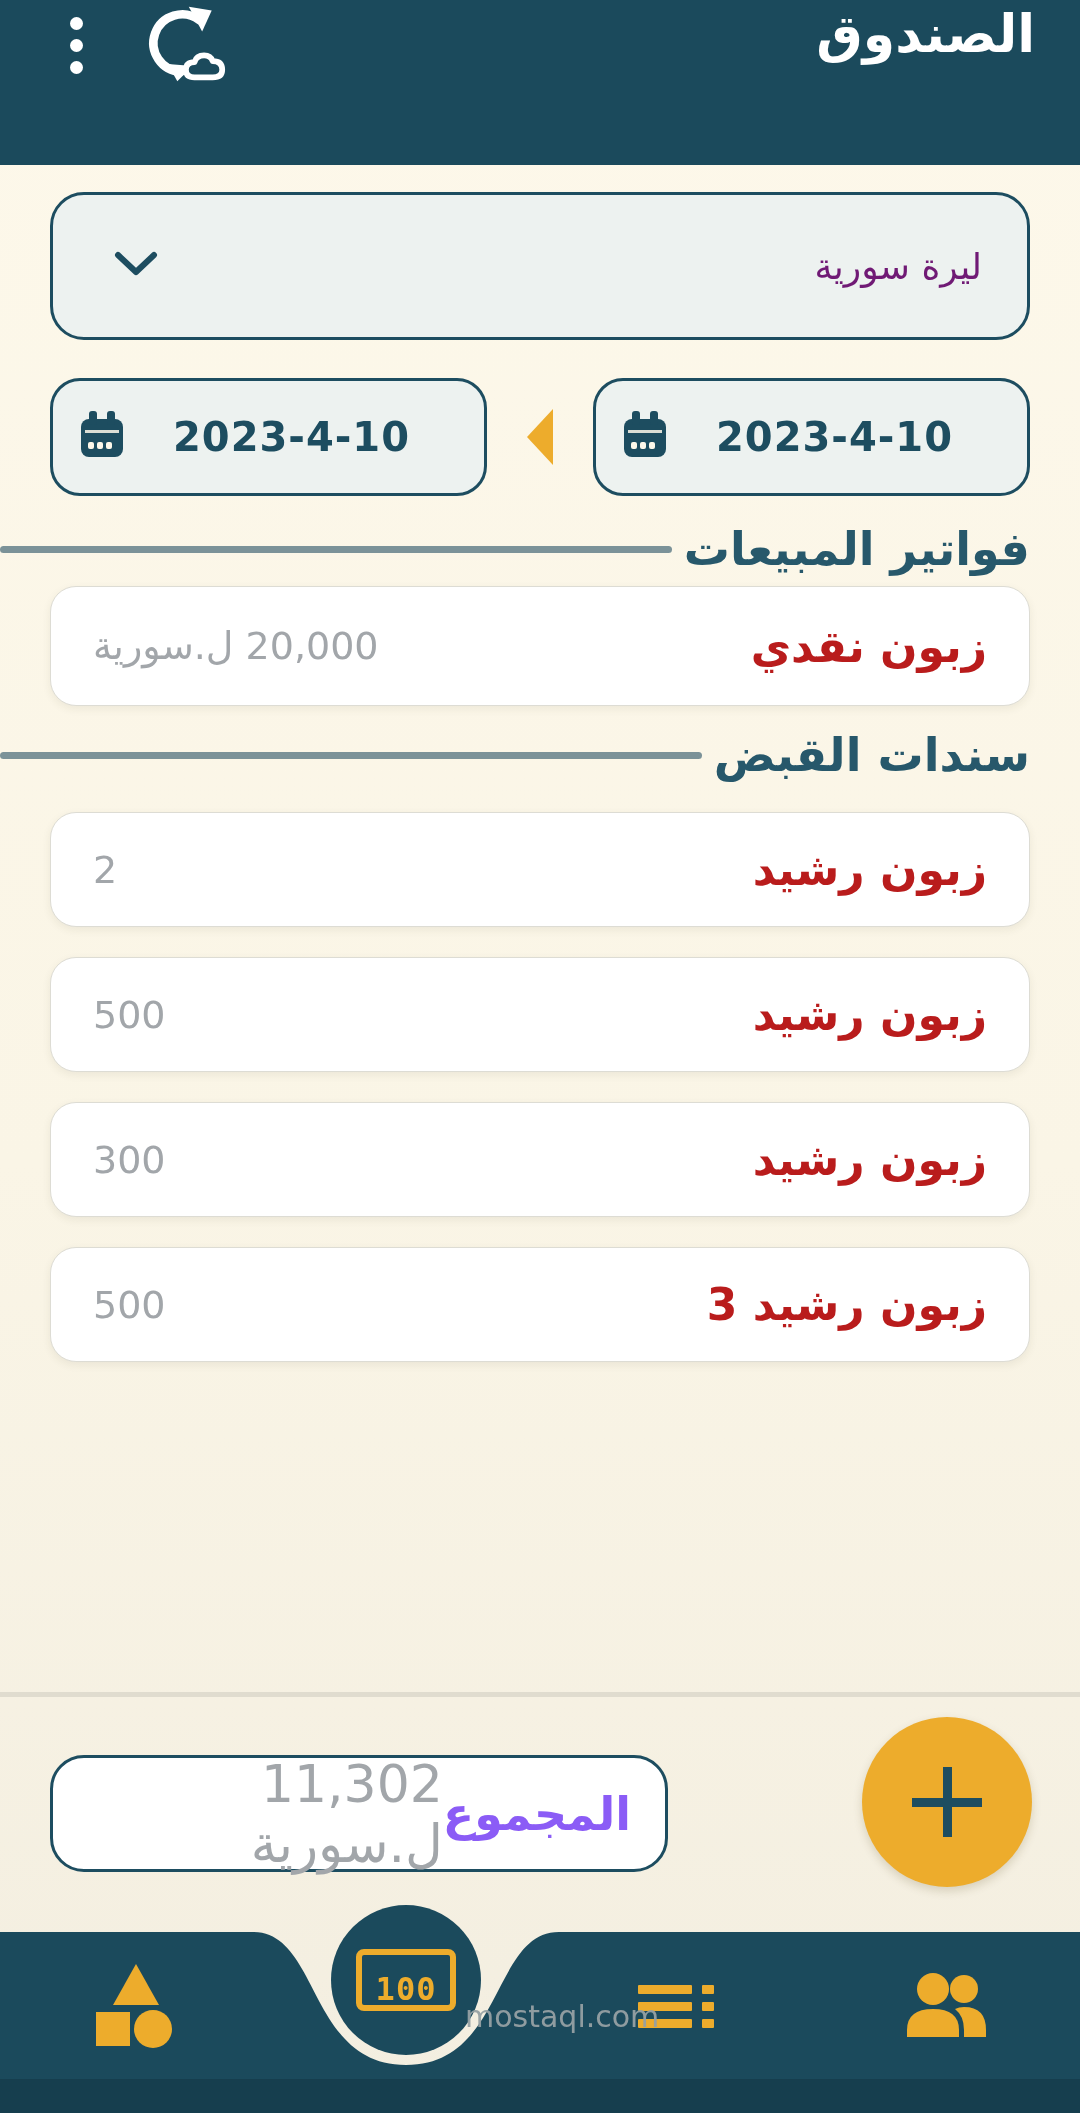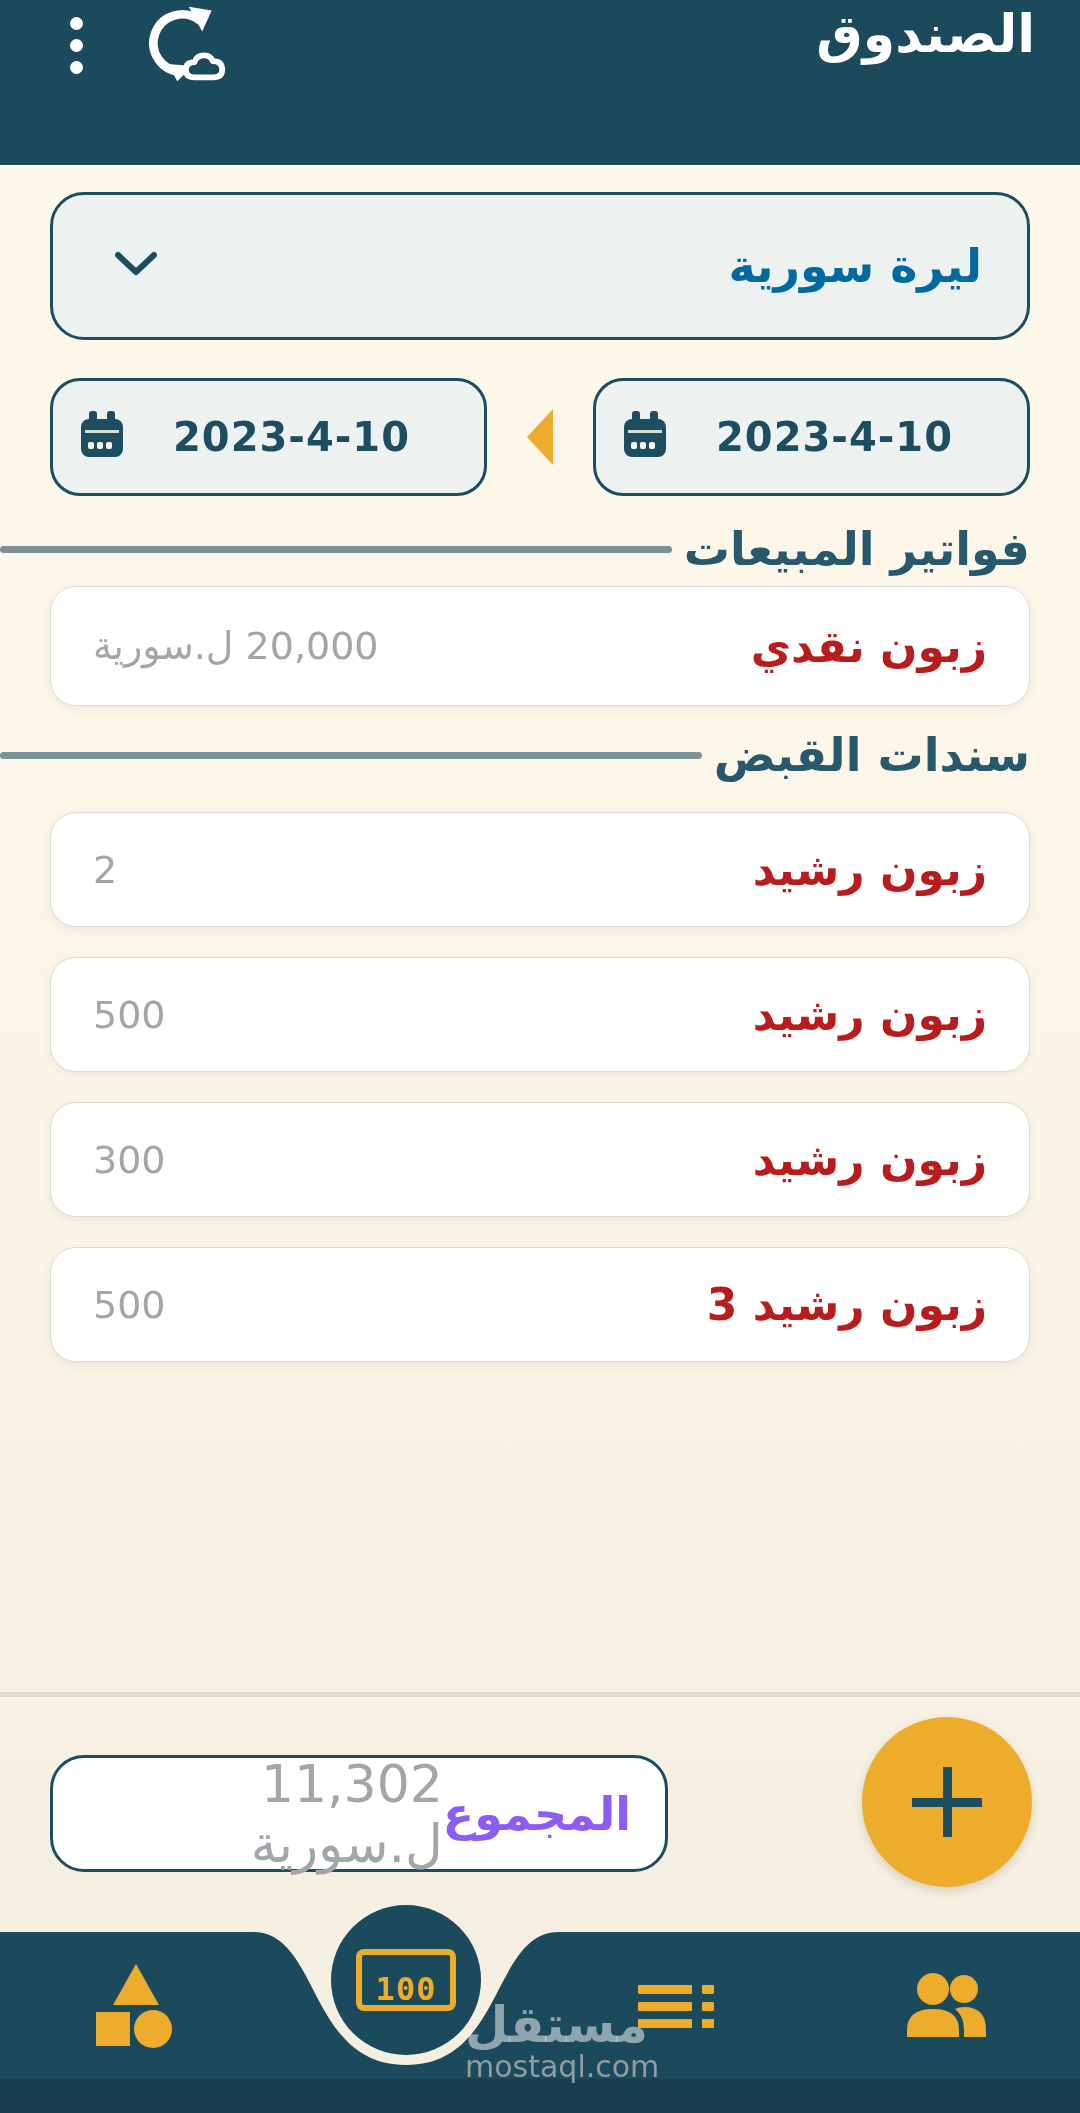--- a/index.html
+++ b/index.html
@@ -13,21 +13,21 @@
     display:flex;align-items:flex-start;justify-content:space-between;padding:4px 45px 0 70px;box-sizing:border-box;}
   .appbar-title{color:#ffffff;font-size:52px;font-weight:600;letter-spacing:.5px;}
   .appbar-icons{display:flex;align-items:center;gap:58px;}
   .iconbtn{background:none;border:none;padding:0;cursor:pointer;display:flex;align-items:center;}
   .kebab{display:flex;flex-direction:column;gap:9px;}
   .kebab i{width:13px;height:13px;border-radius:50%;background:#fff;display:block;}
   
   .content{position:absolute;top:165px;left:0;right:0;padding:0 50px;box-sizing:border-box;}
   .select-box{margin-top:27px;height:148px;border:3px solid #1d4d60;border-radius:34px;background:#edf2f0;
     display:flex;align-items:center;justify-content:space-between;padding:0 45px 0 60px;box-sizing:border-box;cursor:pointer;}
-  .select-box .sel-label{color:#0369a1;font-size:46px;font-weight:700;}
+  .select-box .sel-label{color:#701a75;font-size:36px;font-weight:400;}
   .date-row{margin-top:38px;display:flex;align-items:center;justify-content:space-between;}
   .date-box{direction:ltr;width:437px;height:118px;border:3px solid #1d4d60;border-radius:30px;background:#edf2f0;
     display:flex;align-items:center;padding:0 26px;box-sizing:border-box;cursor:pointer;}
   .date-box .date-text{flex:1;text-align:center;color:#1d4d60;font-size:40px;font-weight:700;letter-spacing:1px;}
   .tri-left{width:0;height:0;border-top:28px solid transparent;border-bottom:28px solid transparent;border-left:26px solid #edac2c;
     transform:scaleX(-1);} 
   .section-head{margin-top:26px;display:flex;align-items:center;gap:12px;}
   .section-head .sh-title{color:#27586b;font-size:46px;font-weight:700;white-space:nowrap;}
   .section-head .sh-line{flex:1;height:7px;background:#7b9298;border-radius:4px;margin-inline-end:-50px;}
   .card{margin-top:10px;height:120px;background:#ffffff;border:1px solid #dddcd4;border-radius:26px;
@@ -233,17 +233,16 @@
       <svg width="90" height="70" viewBox="0 0 90 70">
         <circle cx="33" cy="18" r="16" fill="#edac2c"></circle>
         <circle cx="64" cy="18" r="14" fill="#edac2c"></circle>
         <path d="M7 66 v-7 q0-21 26-21 q26 0 26 21 v7 z" fill="#edac2c"></path>
         <path d="M64 66 v-7 q0-14 -9-21 q4-2 9-2 q22 0 22 23 v7 z" fill="#edac2c"></path>
       </svg>
     </span>
   </button>
 
   <div class="watermark">
-    <div class="wm-ar">مستقل</div>
     <div class="wm-url">mostaql.com</div>
   </div>
 
 </div>
 
 </body></html>

